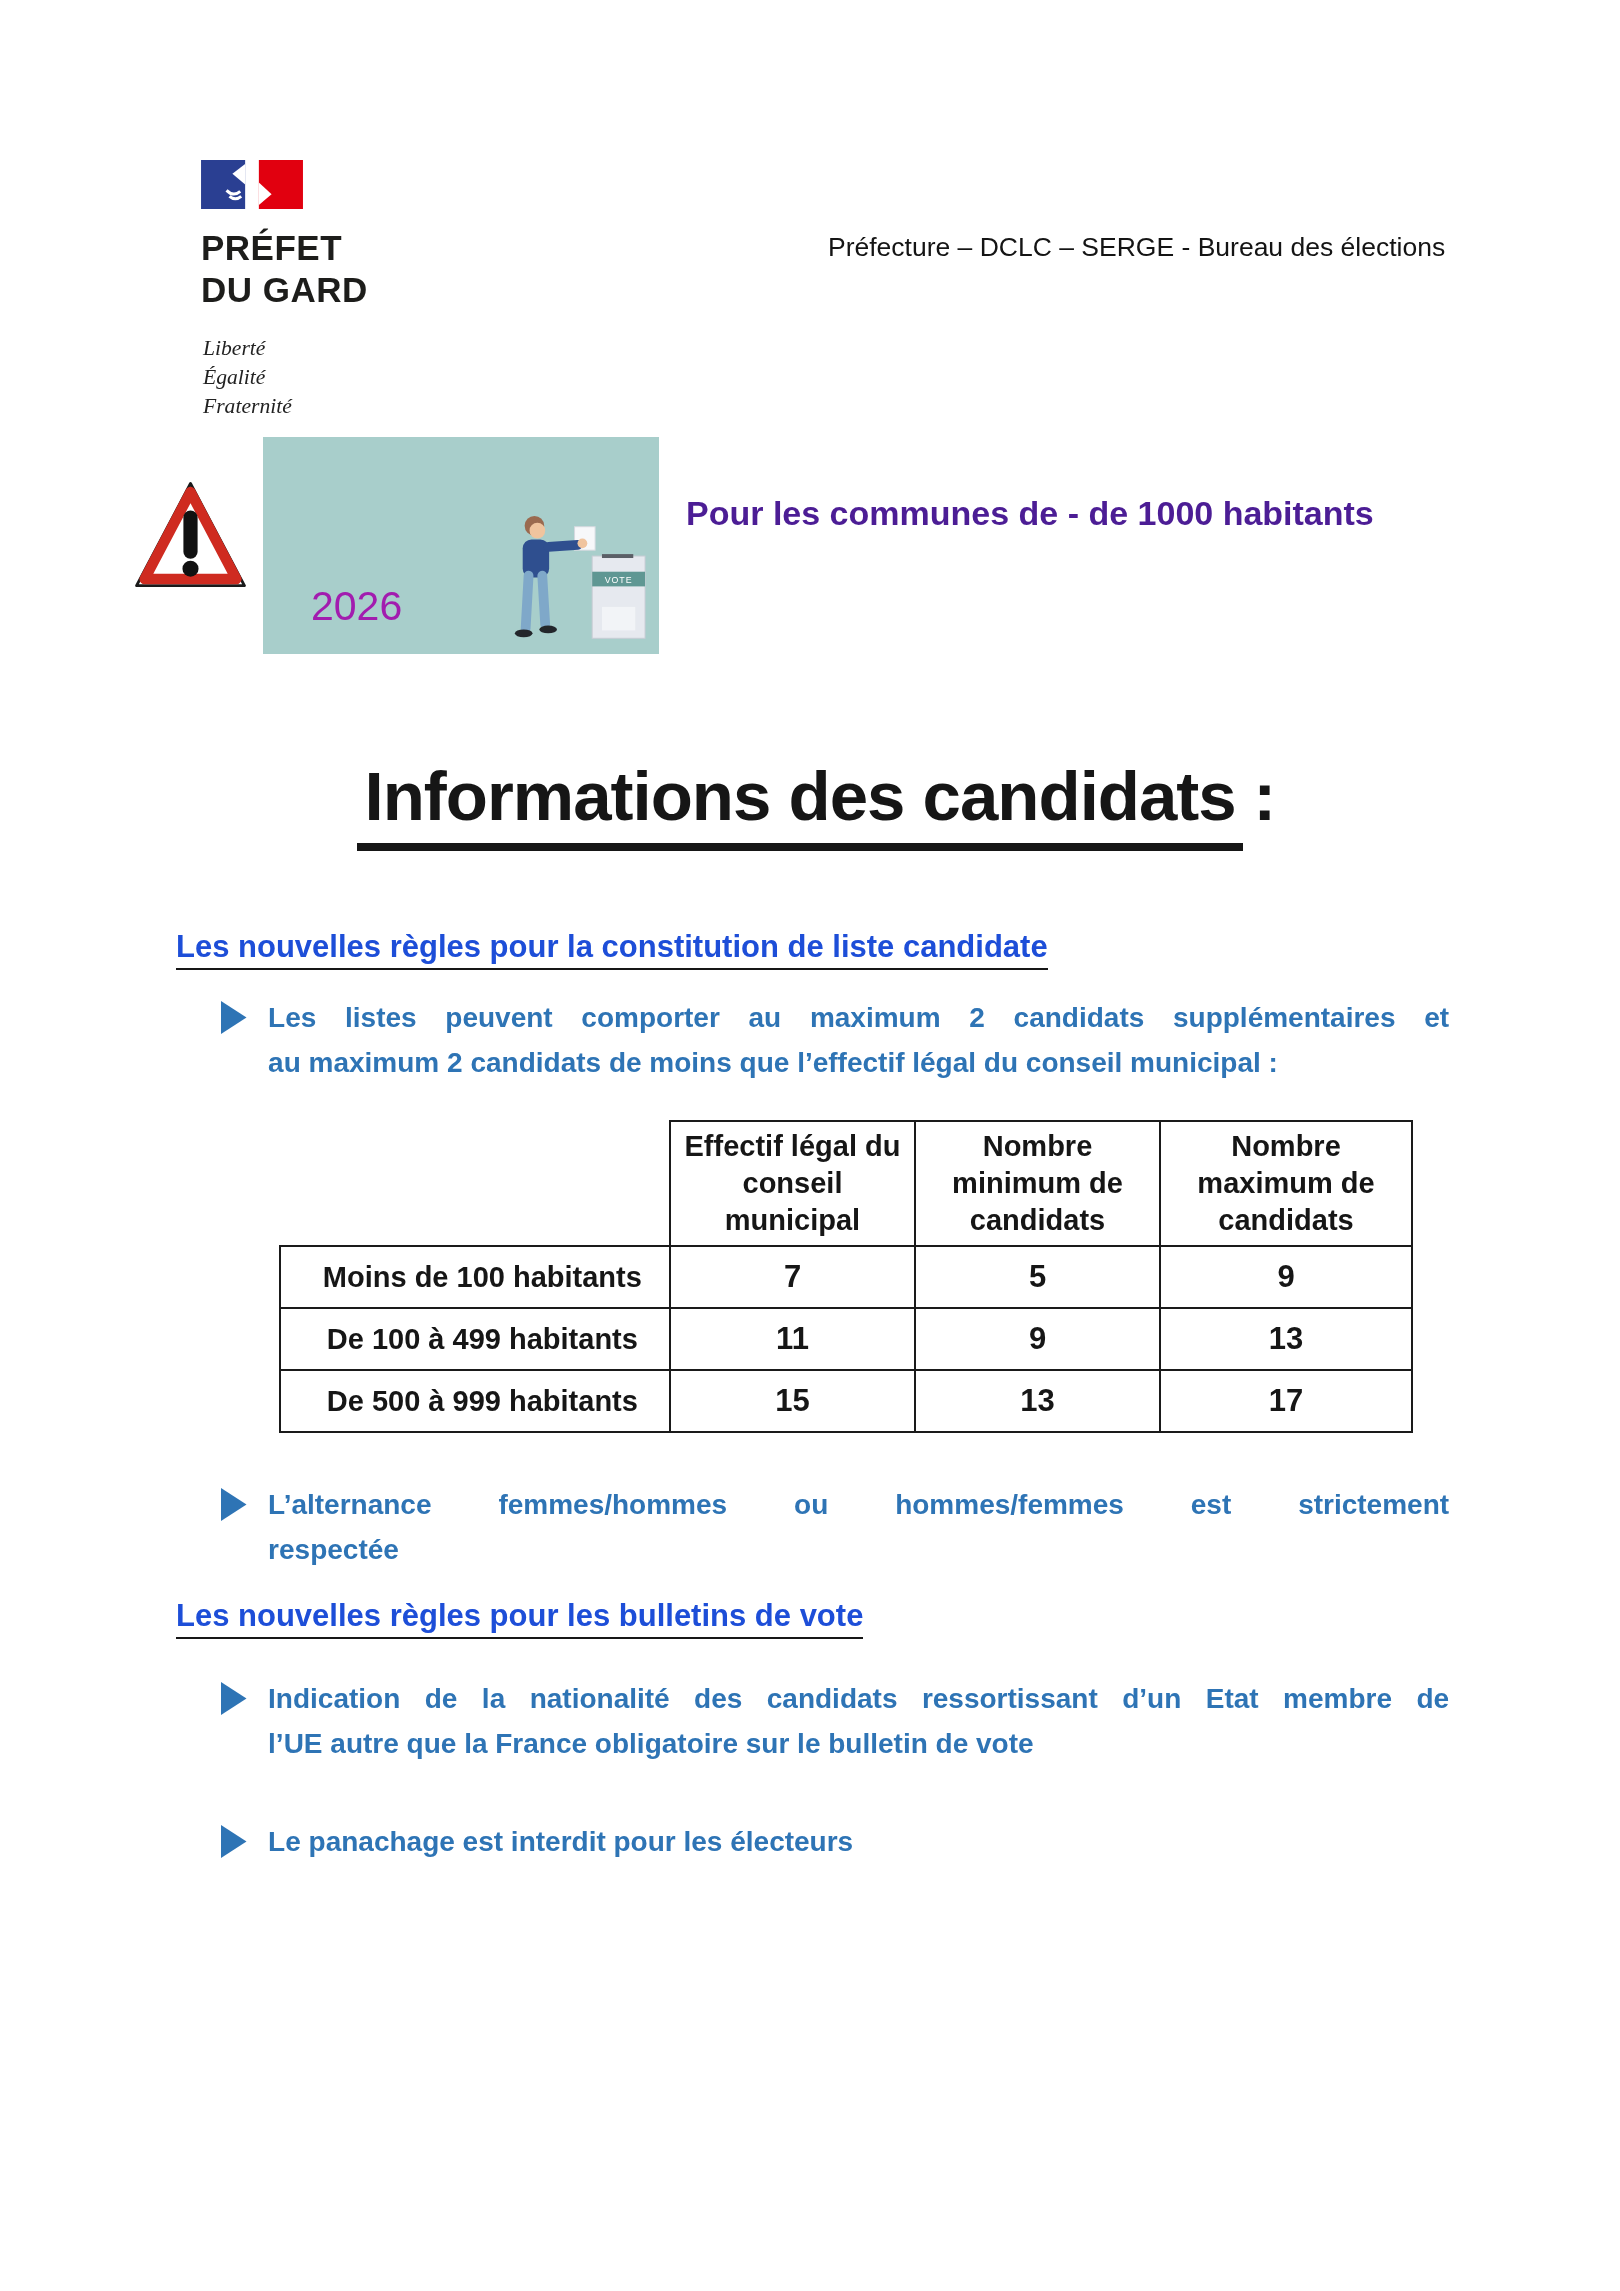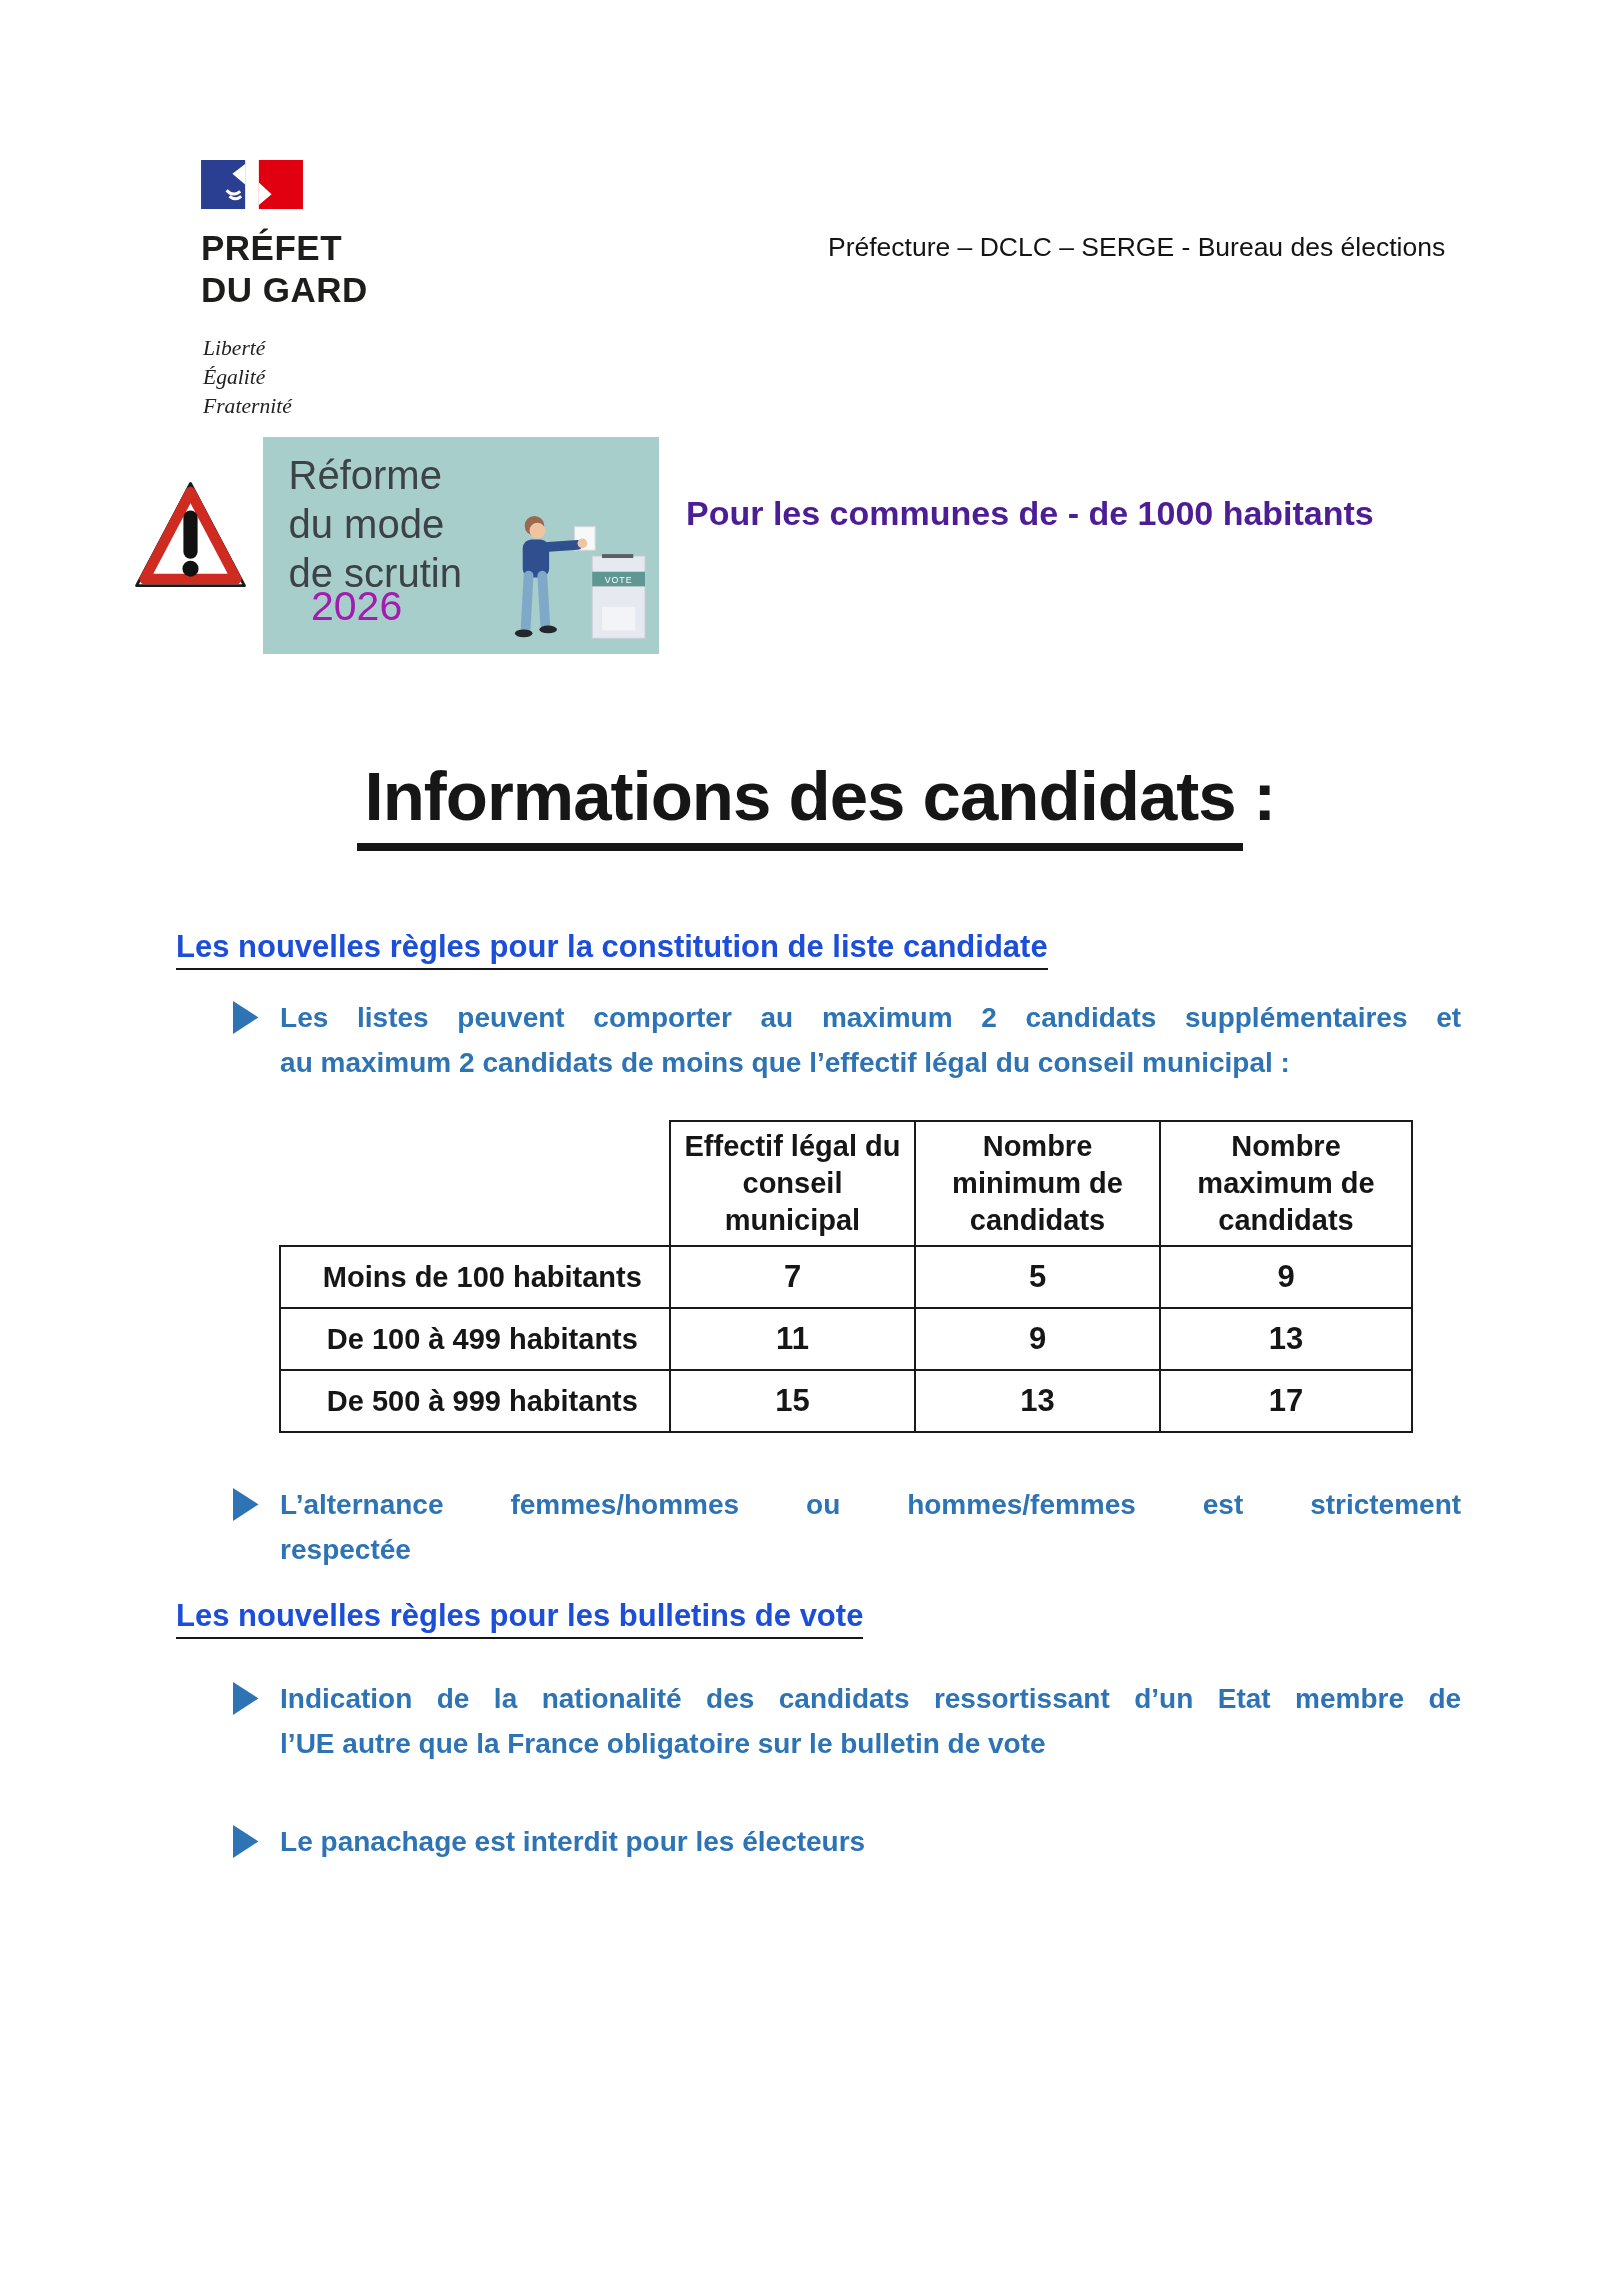--- a/index.html
+++ b/index.html
@@ -33,21 +33,21 @@
   .main-title .u{border-bottom:8.8px solid #161616;padding:0 7.8px 7.8px 7.8px;}
   .main-title .colon{margin-left:9.8px;}
 
   
   .sec-h{position:absolute;left:176px;font-size:31px;font-weight:bold;color:#1d4ed8;}
   .sec-h span{display:inline-block;border-bottom:2.9px solid #161616;padding-bottom:2.9px;}
   .sec1{top:929px;}
   .sec2{top:1598px;}
 
   
-  .bullet{position:absolute;left:233px;display:flex;}
+  .bullet{position:absolute;left:221px;display:flex;}
   .tri{width:25.5px;height:33px;margin:5.9px 21.6px 0 0;flex:none;background:#2e74b5;
        -webkit-clip-path:polygon(0 0,100% 50%,0 100%);clip-path:polygon(0 0,100% 50%,0 100%);}
   .btext{width:1181px;font-size:28px;font-weight:bold;color:#2e74b5;line-height:45px;}
   .jl{text-align:justify;text-align-last:justify;}
   .b1{top:995px;} .b2{top:1482px;} .b3{top:1676px;} .b4{top:1819px;}
 
   
   .candidates-table{position:absolute;left:279px;top:1120px;border-collapse:collapse;
                     table-layout:fixed;width:1132px;}
   .candidates-table col.c0{width:390px;}
@@ -92,25 +92,20 @@
   <div class="warning-sign">
     <svg width="123" height="125" viewBox="0 0 130 128">
       <path d="M65 8 L122 116 H8 Z" fill="#ffffff" stroke="#1a1a1a" stroke-width="3" stroke-linejoin="round"></path>
       <path d="M65 17 L113.5 109 H16.5 Z" fill="none" stroke="#cf2b20" stroke-width="11" stroke-linejoin="round"></path>
       <path d="M65 44 V80" stroke="#111111" stroke-width="15" stroke-linecap="round"></path>
       <circle cx="65" cy="98" r="8.5" fill="#111111"></circle>
     </svg>
   </div>
 
   <div class="reform-banner">
-    <div class="banner-title">
-      <div>Réforme</div>
-      <div>du mode</div>
-      <div>de scrutin</div>
-    </div>
     <div class="banner-year">2026</div>
     <svg class="vote-illu" width="147" height="137" viewBox="0 0 150 140">
 
       <rect x="90" y="44" width="54" height="84" fill="#e6e9ef" stroke="#c9cdd6" stroke-width="1"></rect>
       <rect x="100" y="42" width="32" height="4" fill="#5a5f66"></rect>
       <rect x="90" y="60" width="54" height="15" fill="#5f9793"></rect>
       <text x="117" y="72" font-size="9" fill="#ffffff" text-anchor="middle" letter-spacing="1" font-family="Liberation Sans, sans-serif">VOTE</text>
       <rect x="100" y="96" width="34" height="24" fill="#f2f4f7"></rect>
 
       <rect x="72" y="14" width="21" height="24" fill="#f7f8fa" stroke="#d5d9df" stroke-width="1"></rect>

